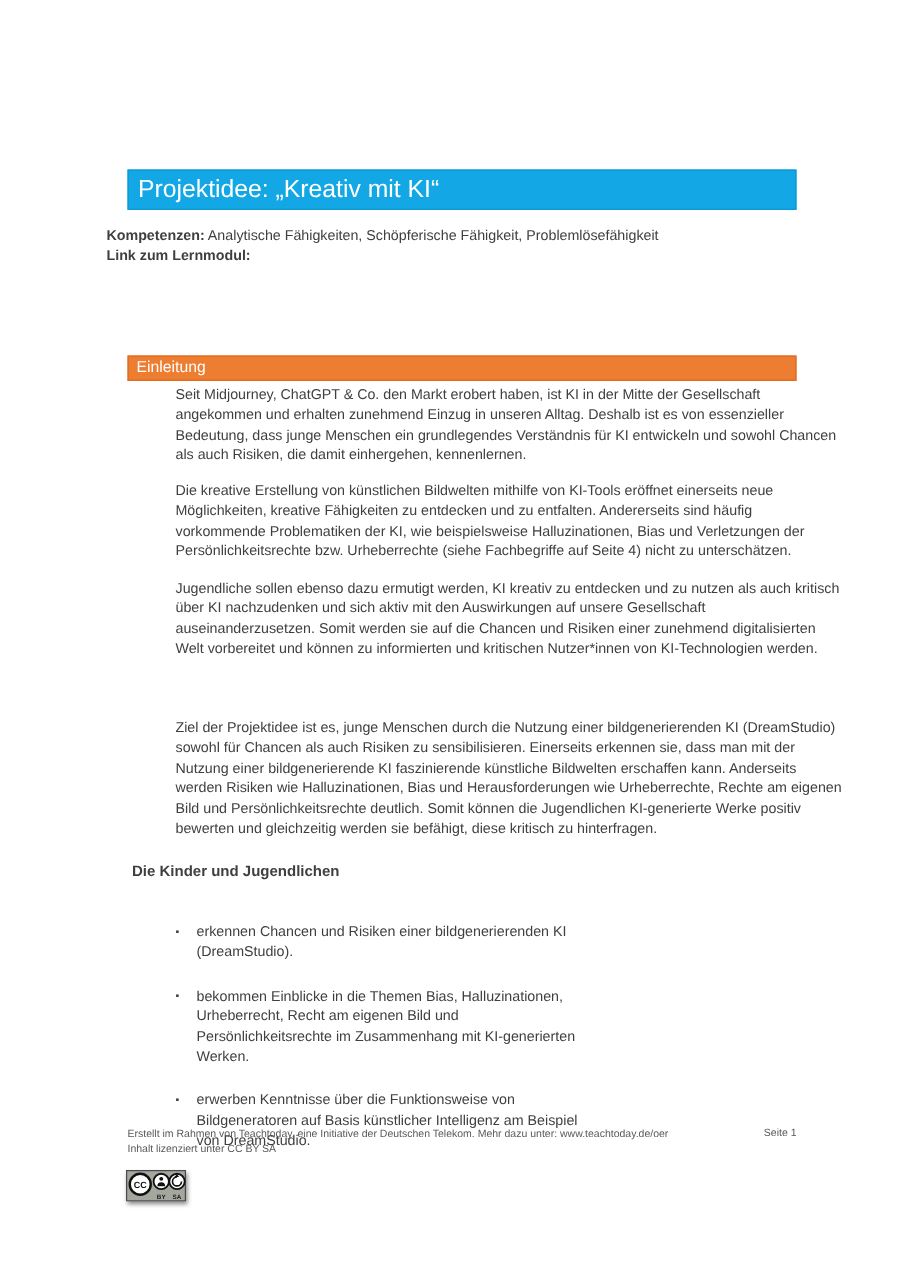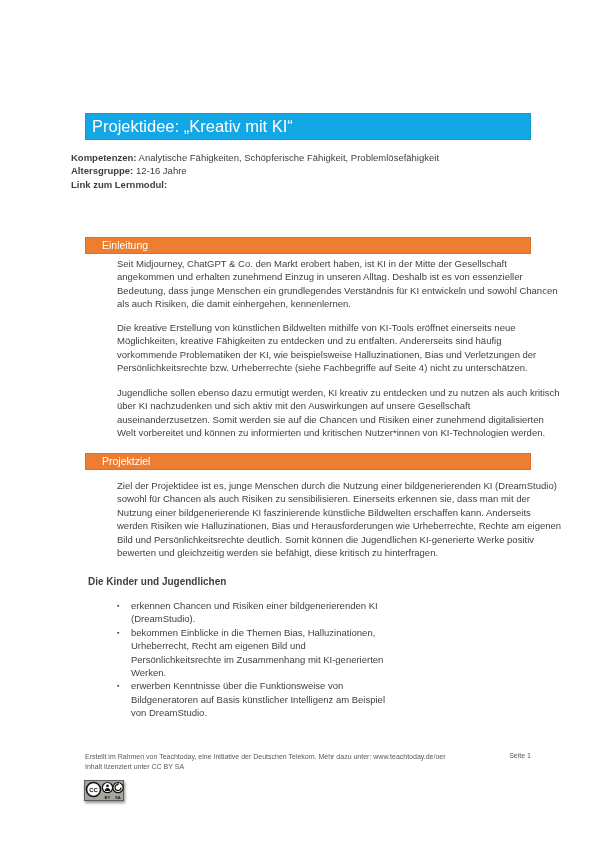--- a/index.html
+++ b/index.html
@@ -14,35 +14,35 @@
     color:#ffffff;font-size:16.5px;line-height:25px;padding-left:6px;
     font-weight:400;white-space:nowrap;
   }
   
   .meta{position:absolute;left:71px;top:151px;width:446px;font-size:9.5px;line-height:13.4px;}
   .meta .lbl{font-weight:bold;}
   
   .section-bar{
     position:absolute;left:85px;width:446px;height:17px;box-sizing:border-box;
     background:#ed7d31;border:1px solid #e06f23;
-    color:#ffffff;font-size:10.5px;line-height:15px;padding-left:16px;
+    color:#ffffff;font-size:10.5px;line-height:15px;padding-left:5px;
   }
   .bar-einleitung{top:237px;}
   .bar-projektziel{top:453px;}
   
   .para{position:absolute;left:85px;width:446px;font-size:9.5px;line-height:13.4px;text-align:left;margin-left:32px;}
   .p1{top:257px;}
   .p2{top:321px;}
   .p3{top:386px;}
   .pz{top:479px;}
   
   .subheading{position:absolute;left:88px;top:576px;font-size:10px;font-weight:bold;}
   
   .bullets{position:absolute;left:117px;top:599px;width:276px;font-size:9.5px;line-height:13.4px;}
-  .bullets .bitem{display:flex;}
+  .bullets .bitem{display:flex;margin-top:16px;}
   .bullets .marker{width:14px;flex:0 0 14px;font-size:7px;line-height:13.4px;color:#3f3f3f;}
   .bullets .btext{flex:1;}
   
   .side-label{
     position:absolute;left:402px;top:600px;width:112px;
     color:#ed7d31;font-weight:bold;font-size:9.5px;line-height:13.4px;
   }
   
   .footer-text{position:absolute;left:85px;top:752px;width:400px;font-size:7px;line-height:9.5px;color:#595959;}
   .page-number{position:absolute;left:495px;top:752px;width:36px;text-align:right;font-size:7px;color:#595959;}
@@ -57,40 +57,33 @@
   <div class="title-bar">
     <span>Projektidee: „Kreativ mit KI“</span>
   </div>
 
   <div class="meta">
     <div>
       <span class="lbl">Kompetenzen:</span>
       <span>Analytische Fähigkeiten, Schöpferische Fähigkeit, Problemlösefähigkeit</span>
     </div>
     <div>
-      <span class="lbl">Altersgruppe:</span>
-      <span>12-16 Jahre</span>
-    </div>
-    <div>
       <span class="lbl">Link zum Lernmodul:</span>
       <span></span>
     </div>
   </div>
 
   <div class="section-bar bar-einleitung">
     <span>Einleitung</span>
   </div>
 
   <div class="para p1">Seit Midjourney, ChatGPT &amp; Co. den Markt erobert haben, ist KI in der Mitte der Gesellschaft angekommen und erhalten zunehmend Einzug in unseren Alltag. Deshalb ist es von essenzieller Bedeutung, dass junge Menschen ein grundlegendes Verständnis für KI entwickeln und sowohl Chancen als auch Risiken, die damit einhergehen, kennenlernen.</div>
   <div class="para p2">Die kreative Erstellung von künstlichen Bildwelten mithilfe von KI-Tools eröffnet einerseits neue Möglichkeiten, kreative Fähigkeiten zu entdecken und zu entfalten. Andererseits sind häufig vorkommende Problematiken der KI, wie beispielsweise Halluzinationen, Bias und Verletzungen der Persönlichkeitsrechte bzw. Urheberrechte (siehe Fachbegriffe auf Seite 4) nicht zu unterschätzen.</div>
   <div class="para p3">Jugendliche sollen ebenso dazu ermutigt werden, KI kreativ zu entdecken und zu nutzen als auch kritisch über KI nachzudenken und sich aktiv mit den Auswirkungen auf unsere Gesellschaft auseinanderzusetzen. Somit werden sie auf die Chancen und Risiken einer zunehmend digitalisierten Welt vorbereitet und können zu informierten und kritischen Nutzer*innen von KI-Technologien werden.</div>
 
-  <div class="section-bar bar-projektziel">
-    <span>Projektziel</span>
-  </div>
 
   <div class="para pz">Ziel der Projektidee ist es, junge Menschen durch die Nutzung einer bildgenerierenden KI (DreamStudio) sowohl für Chancen als auch Risiken zu sensibilisieren. Einerseits erkennen sie, dass man mit der Nutzung einer bildgenerierende KI faszinierende künstliche Bildwelten erschaffen kann. Anderseits werden Risiken wie Halluzinationen, Bias und Herausforderungen wie Urheberrechte, Rechte am eigenen Bild und Persönlichkeitsrechte deutlich. Somit können die Jugendlichen KI-generierte Werke positiv bewerten und gleichzeitig werden sie befähigt, diese kritisch zu hinterfragen.</div>
 
   <div class="subheading">Die Kinder und Jugendlichen</div>
 
   <div class="bullets">
     <div class="bitem">
       <span class="marker">▪</span>
       <span class="btext">erkennen Chancen und Risiken einer bildgenerierenden KI (DreamStudio).</span>
     </div>

